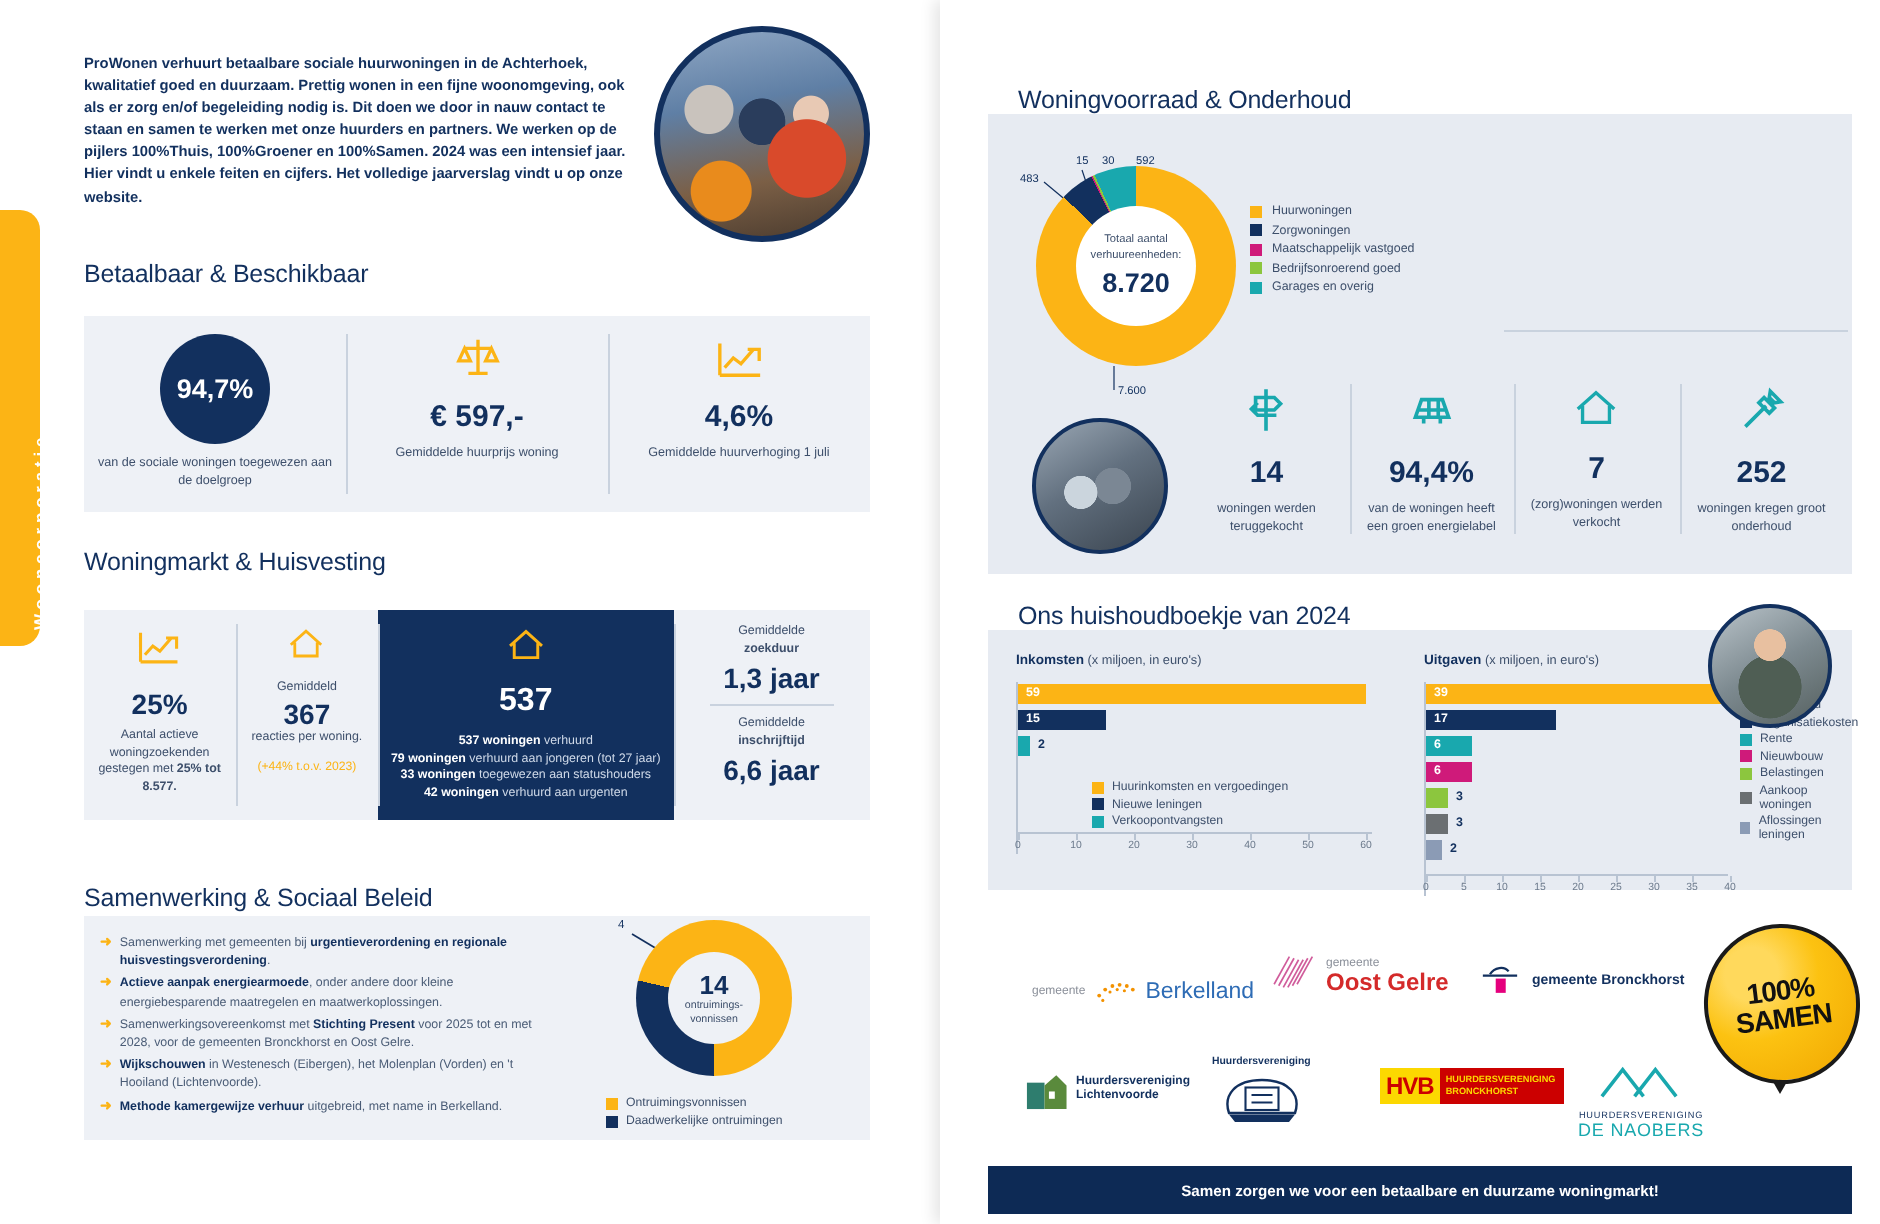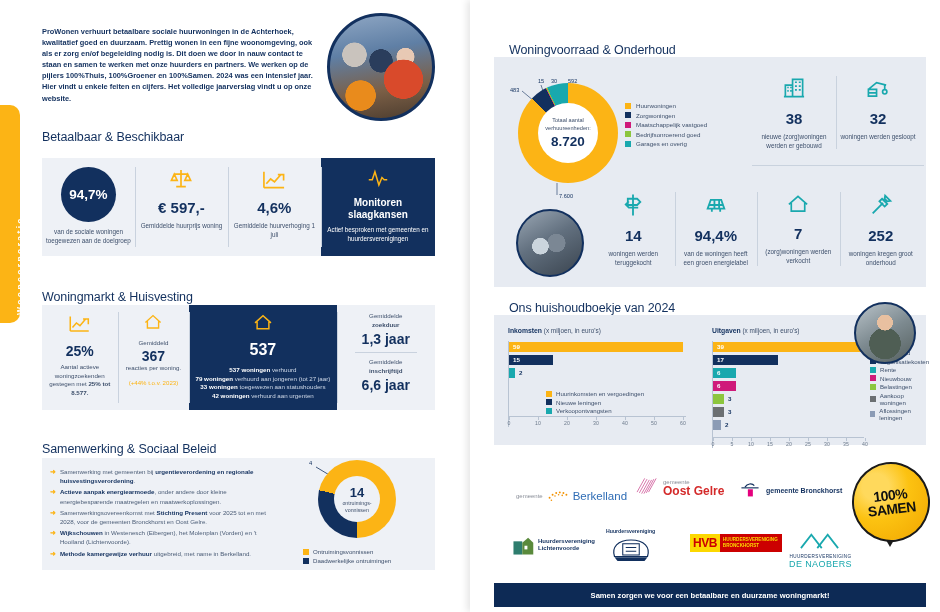--- a/index.html
+++ b/index.html
@@ -237,32 +237,23 @@
     </div>
     <div class="cell">
       <span class="icon-y">
         <svg width="26" height="24" viewBox="0 0 100 100">
             <path d="M8 86V20M8 86h84M18 70l18-20 16 12 26-30M66 32h24v24"></path>
           </svg>
       </span>
       <div class="big" style="margin-top:4px">4,6%</div>
       <div class="cap">Gemiddelde huurverhoging 1 juli</div>
     </div>
-    <div class="cell dark-cell" style="flex:1.25">
-      <span class="icon-y">
-        <svg width="26" height="22" viewBox="0 0 100 100">
-            <path d="M8 58h16l12-36 18 60 14-34 10 10h14"></path>
-          </svg>
-      </span>
-      <div class="hl" style="margin-top:4px">Monitoren slaagkansen</div>
-      <div class="cap">Actief besproken met gemeenten en huurdersverenigingen</div>
-    </div>
-  </div>
-
-  <div class="sec-title" style="position:absolute;left:42px;top:290px;">Woningmarkt &amp; Huisvesting</div>
+  </div>
+
+  <div class="sec-title" style="position:absolute;left:42px;top:274px;">Woningmarkt &amp; Huisvesting</div>
 
   <div id="woningmarkt-strip">
     <div class="wm">
       <div class="col c1">
         <span class="icon-y">
           <svg width="25" height="22" viewBox="0 0 100 100">
               <path d="M8 86V20M8 86h84M18 70l18-20 16 12 26-30M66 32h24v24"></path>
             </svg>
         </span>
         <div class="num" style="margin-top:5px">25%</div>
@@ -404,41 +395,20 @@
       <div class="lg2">
           <span class="sw" style="background:#8cc63e"></span>
           <span>Bedrijfsonroerend goed</span>
         </div>
       <div class="lg2">
           <span class="sw" style="background:#19a8ae"></span>
           <span>Garages en overig</span>
         </div>
     </div>
 
-    <div class="v-cells-top">
-      <div class="cell">
-        <span class="icon-t">
-          <svg width="26" height="24" viewBox="0 0 100 100">
-              <path d="M14 86V38h30V86M44 86V14h42v72M22 48h6M22 62h6M34 48h6M34 62h6M54 26h8M54 42h8M54 58h8M70 26h8M70 42h8M70 58h8M8 86h84"></path>
-            </svg>
-        </span>
-        <div class="big" style="margin-top:6px">38</div>
-        <div class="cap">nieuwe (zorg)woningen werden er gebouwd</div>
-      </div>
-      <div class="cell">
-        <span class="icon-t">
-          <svg width="26" height="24" viewBox="0 0 100 100">
-              <path d="M10 56h34V84H10zM10 56 44 28l40 10M78 40v18M10 70h34"></path>
-              <circle cx="78" cy="66" r="9"></circle>
-            </svg>
-        </span>
-        <div class="big" style="margin-top:6px">32</div>
-        <div class="cap">woningen werden gesloopt</div>
-      </div>
-    </div>
 
     <div class="hr-line"></div>
 
     <div class="photo-circle2"></div>
 
     <div class="v-cells-bot">
       <div class="cell">
         <span class="icon-t">
           <svg width="26" height="26" viewBox="0 0 100 100">
               <path d="M50 10v80M30 26h36l12 12-12 12H30zM70 60H34L22 48l12-12"></path>

